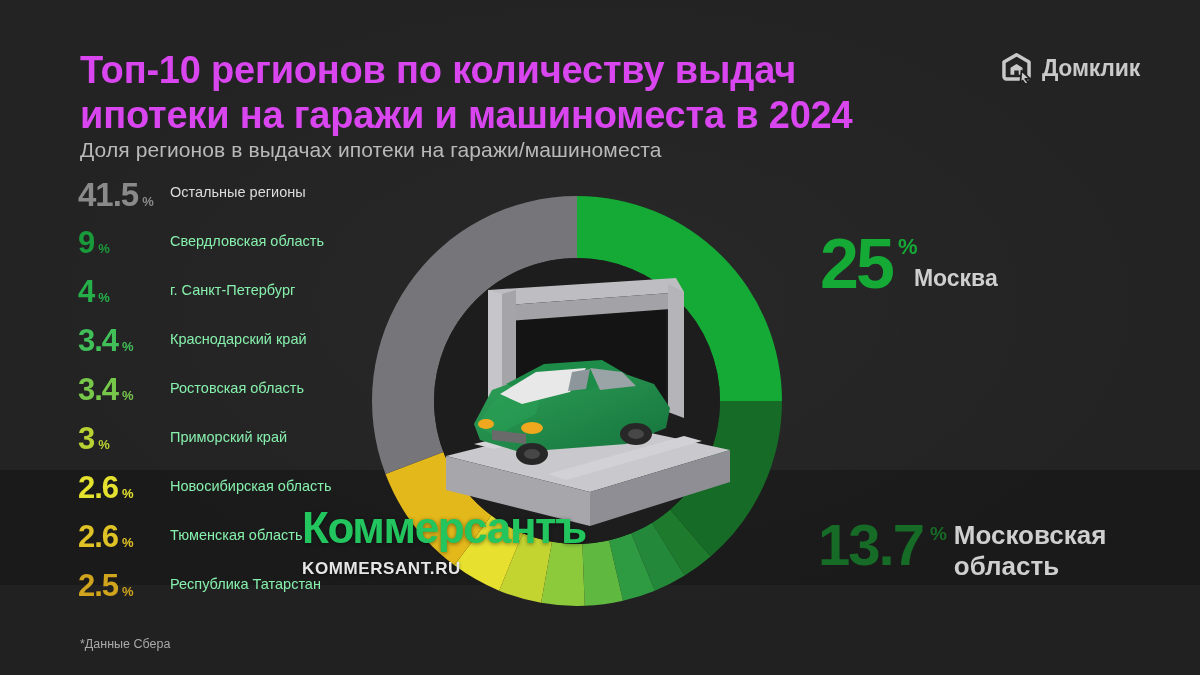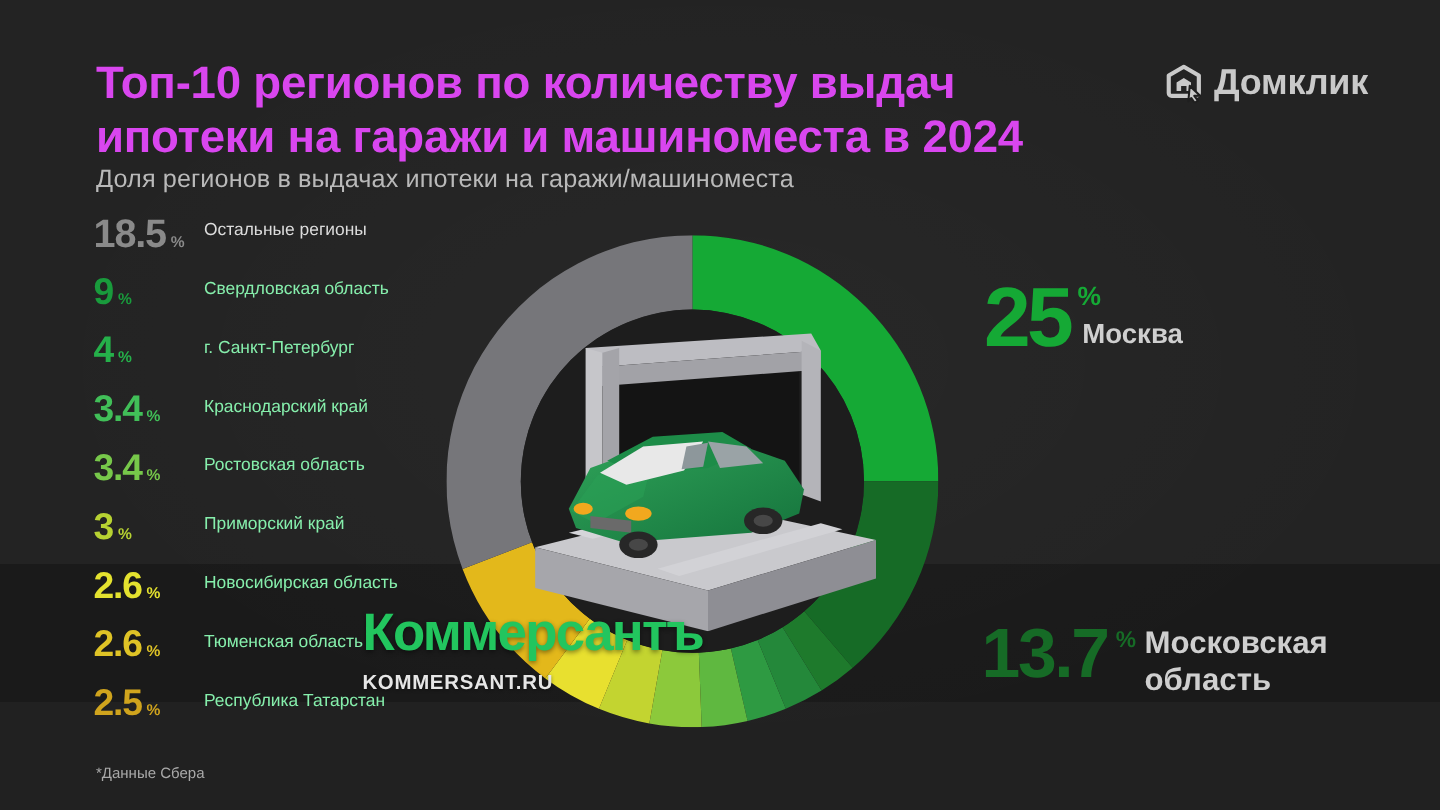--- a/index.html
+++ b/index.html
@@ -29,21 +29,21 @@
     color:#d946ef;letter-spacing:-.2px;
   }
   .subtitle{
     position:absolute;left:80px;top:138px;width:720px;
     font-size:21px;color:#b9b9b9;font-weight:normal;letter-spacing:.1px;
   }
 
   
   .logo{position:absolute;right:60px;top:52px;display:flex;align-items:center;gap:9px;}
   .logo-mark{width:33px;height:33px;display:block;}
-  .logo-text{font-size:30px;font-weight:bold;color:#c9c9c9;letter-spacing:-.2px;}
+  .logo-text{font-size:23px;font-weight:bold;color:#c9c9c9;letter-spacing:-.2px;}
 
   
   .legend{position:absolute;left:78px;top:178px;width:290px;}
   .leg-row{display:flex;align-items:flex-start;margin-bottom:9px;min-height:40px;}
   .leg-val{
     width:92px;flex:0 0 92px;text-align:left;
     display:flex;align-items:baseline;
     font-weight:bold;
   }
   .leg-num{font-size:31px;line-height:1;letter-spacing:-1px;}
@@ -70,21 +70,21 @@
   .callout{position:absolute;display:flex;align-items:flex-start;}
   .callout .c-num{font-size:70px;font-weight:bold;line-height:.92;letter-spacing:-3px;}
   .callout .c-pct{font-size:22px;font-weight:bold;margin-left:7px;margin-top:4px;}
   .callout .c-name{
     font-size:23px;font-weight:bold;color:#cfcfcf;
     line-height:1.2;margin-left:7px;align-self:flex-end;
   }
   .callout-moscow{left:820px;top:232px;}
   .callout-moscow .c-stack{display:flex;flex-direction:column;margin-left:6px;}
   .callout-moscow .c-pct{margin:2px 0 0 0;}
-  .callout-moscow .c-name{margin-left:4px;margin-top:5px;}
+  .callout-moscow .c-name{margin-left:16px;margin-top:5px;}
   .callout-obl{left:818px;top:518px;}
   .callout-obl .c-num{font-size:58px;letter-spacing:-2px;}
   .callout-obl .c-pct{font-size:19px;margin-top:5px;}
   .callout-obl .c-name{
     align-self:flex-start;margin-top:2px;font-size:26px;max-width:170px;
   }
 
   
   .wm{position:absolute;left:302px;top:506px;}
   .wm-main{
@@ -120,21 +120,21 @@
       <path d="M20 3.2 L35.2 12 v17.6 a3 3 0 0 1-3 3 H7.8 a3 3 0 0 1-3-3 V12 Z" fill="none" stroke="#c9c9c9" stroke-width="4.2" stroke-linejoin="round"></path>
       <path d="M20 14.5 L27.3 19 v8.6 h-4.6 v-5.1 h-5.4 v5.1 H12.7 V19 Z" fill="#c9c9c9"></path>
       <path d="M26 22.5 L36.5 32.5 L30.6 32.6 L34.2 37.4 L31 39.6 L27.6 34.8 L24.6 38 Z" fill="#c9c9c9" stroke="#1f1f1f" stroke-width="2.1" stroke-linejoin="round"></path>
     </svg>
     <span class="logo-text">Домклик</span>
   </div>
 
   <div class="legend">
     <div class="leg-row r0">
       <span class="leg-val">
-        <span class="leg-num" style="color: rgb(138, 138, 138);">18.5</span>
+        <span class="leg-num" style="color: rgb(138, 138, 138);">41.5</span>
         <span class="leg-pct" style="color: rgb(138, 138, 138);">%</span>
       </span>
       <span class="leg-name">Остальные регионы</span>
     </div>
     <div class="leg-row">
       <span class="leg-val">
         <span class="leg-num" style="color: rgb(25, 155, 60);">9</span>
         <span class="leg-pct" style="color: rgb(25, 155, 60);">%</span>
       </span>
       <span class="leg-name">Свердловская область</span>

